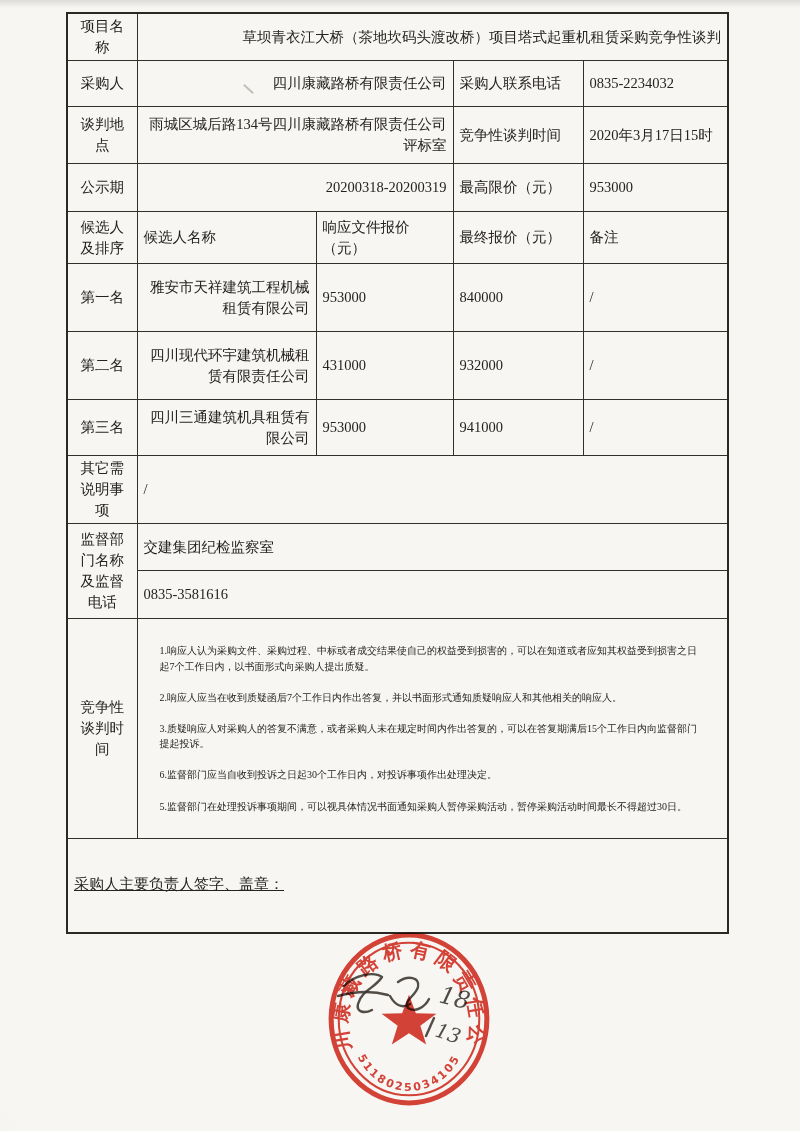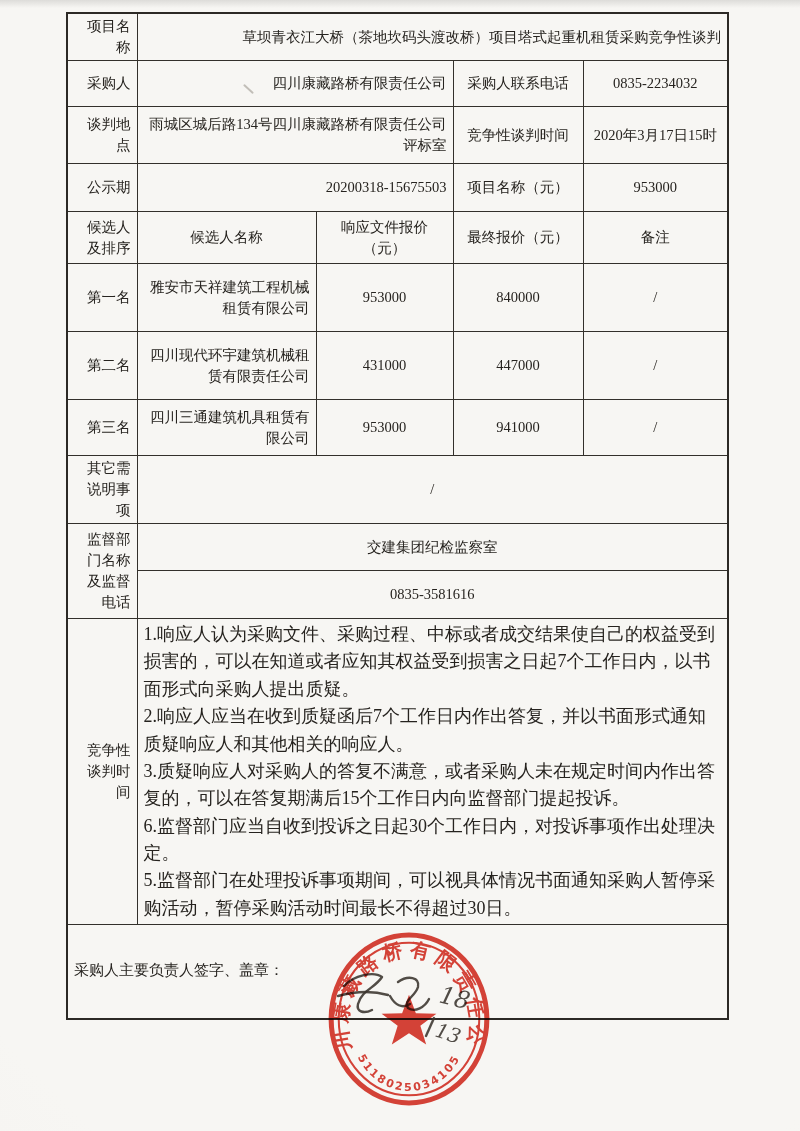--- a/index.html
+++ b/index.html
@@ -32,29 +32,29 @@
     border-collapse:collapse;table-layout:fixed;
     margin:12px 0 0 66px;width:661px;
     font-size:14.5px;color:#26231f;
   }
   table.doc td{
     border:1.5px solid #33302b;
     padding:2px 6px;vertical-align:middle;
     line-height:1.45;overflow:hidden;
   }
   table.doc{border:2px solid #2c2925;}
-  td.lbl{text-align:right;padding:2px 4px;line-height:1.35;}
-  td.ctr{text-align:center;}
+  td.lbl{text-align:center;padding:2px 4px;line-height:1.35;}
+  td.ctr{text-align:left;}
   td.val{text-align:right;}
   tr.h47{height:47px} tr.h46{height:46px} tr.h57{height:57px} tr.h48{height:48px}
   tr.h52{height:52px} tr.h55{height:68px} tr.h56{height:56px} tr.h42{height:42px}
   tr.h220{height:220px} tr.h94{height:94px}
-  .law-item{margin:0;text-align:left;font-size:18px;line-height:1.52;}
+  .law-item{margin:16px;text-align:left;font-size:10px;line-height:1.52;}
   td.law-cell{padding:6px 8px;}
-  td.sig-cell{vertical-align:middle;padding-left:8px;font-size:15px;}
+  td.sig-cell{vertical-align:middle;padding-left:8px;font-size:15px;text-decoration:underline;}
   
   .signature-svg{position:absolute;left:330px;top:962px;width:160px;height:90px;}
   .signature-svg path{stroke:#3a342e;stroke-width:2.4;fill:none;stroke-linecap:round;stroke-linejoin:round;opacity:.88;}
   .signature-svg text{fill:#3a342e;font-family:"DejaVu Serif","Liberation Serif",serif;font-style:italic;opacity:.88;}
   
   .seal-svg{position:absolute;left:323px;top:928px;width:172px;height:182px;mix-blend-mode:multiply;opacity:.93;}
   .seal-svg text{font-family:"DejaVu Sans","Liberation Sans",sans-serif;font-weight:700;}
 </style>
 </head>
 <body>
@@ -88,22 +88,22 @@
 
     <tr class="h57">
       <td class="lbl">谈判地点</td>
       <td class="val" colspan="2">雨城区城后路134号四川康藏路桥有限责任公司评标室</td>
       <td class="ctr">竞争性谈判时间</td>
       <td class="ctr">2020年3月17日15时</td>
     </tr>
 
     <tr class="h48">
       <td class="lbl">公示期</td>
-      <td class="val" colspan="2">20200318-15675503</td>
-      <td class="ctr">项目名称（元）</td>
+      <td class="val" colspan="2">20200318-20200319</td>
+      <td class="ctr">最高限价（元）</td>
       <td class="ctr">953000</td>
     </tr>
 
     <tr class="h52">
       <td class="lbl">候选人及排序</td>
       <td class="ctr">候选人名称</td>
       <td class="ctr">响应文件报价（元）</td>
       <td class="ctr">最终报价（元）</td>
       <td class="ctr">备注</td>
     </tr>
@@ -113,21 +113,21 @@
       <td class="val">雅安市天祥建筑工程机械租赁有限公司</td>
       <td class="ctr">953000</td>
       <td class="ctr">840000</td>
       <td class="ctr">/</td>
     </tr>
 
     <tr class="h55">
       <td class="lbl">第二名</td>
       <td class="val">四川现代环宇建筑机械租赁有限责任公司</td>
       <td class="ctr">431000</td>
-      <td class="ctr">447000</td>
+      <td class="ctr">932000</td>
       <td class="ctr">/</td>
     </tr>
 
     <tr class="h56">
       <td class="lbl">第三名</td>
       <td class="val">四川三通建筑机具租赁有限公司</td>
       <td class="ctr">953000</td>
       <td class="ctr">941000</td>
       <td class="ctr">/</td>
     </tr>

